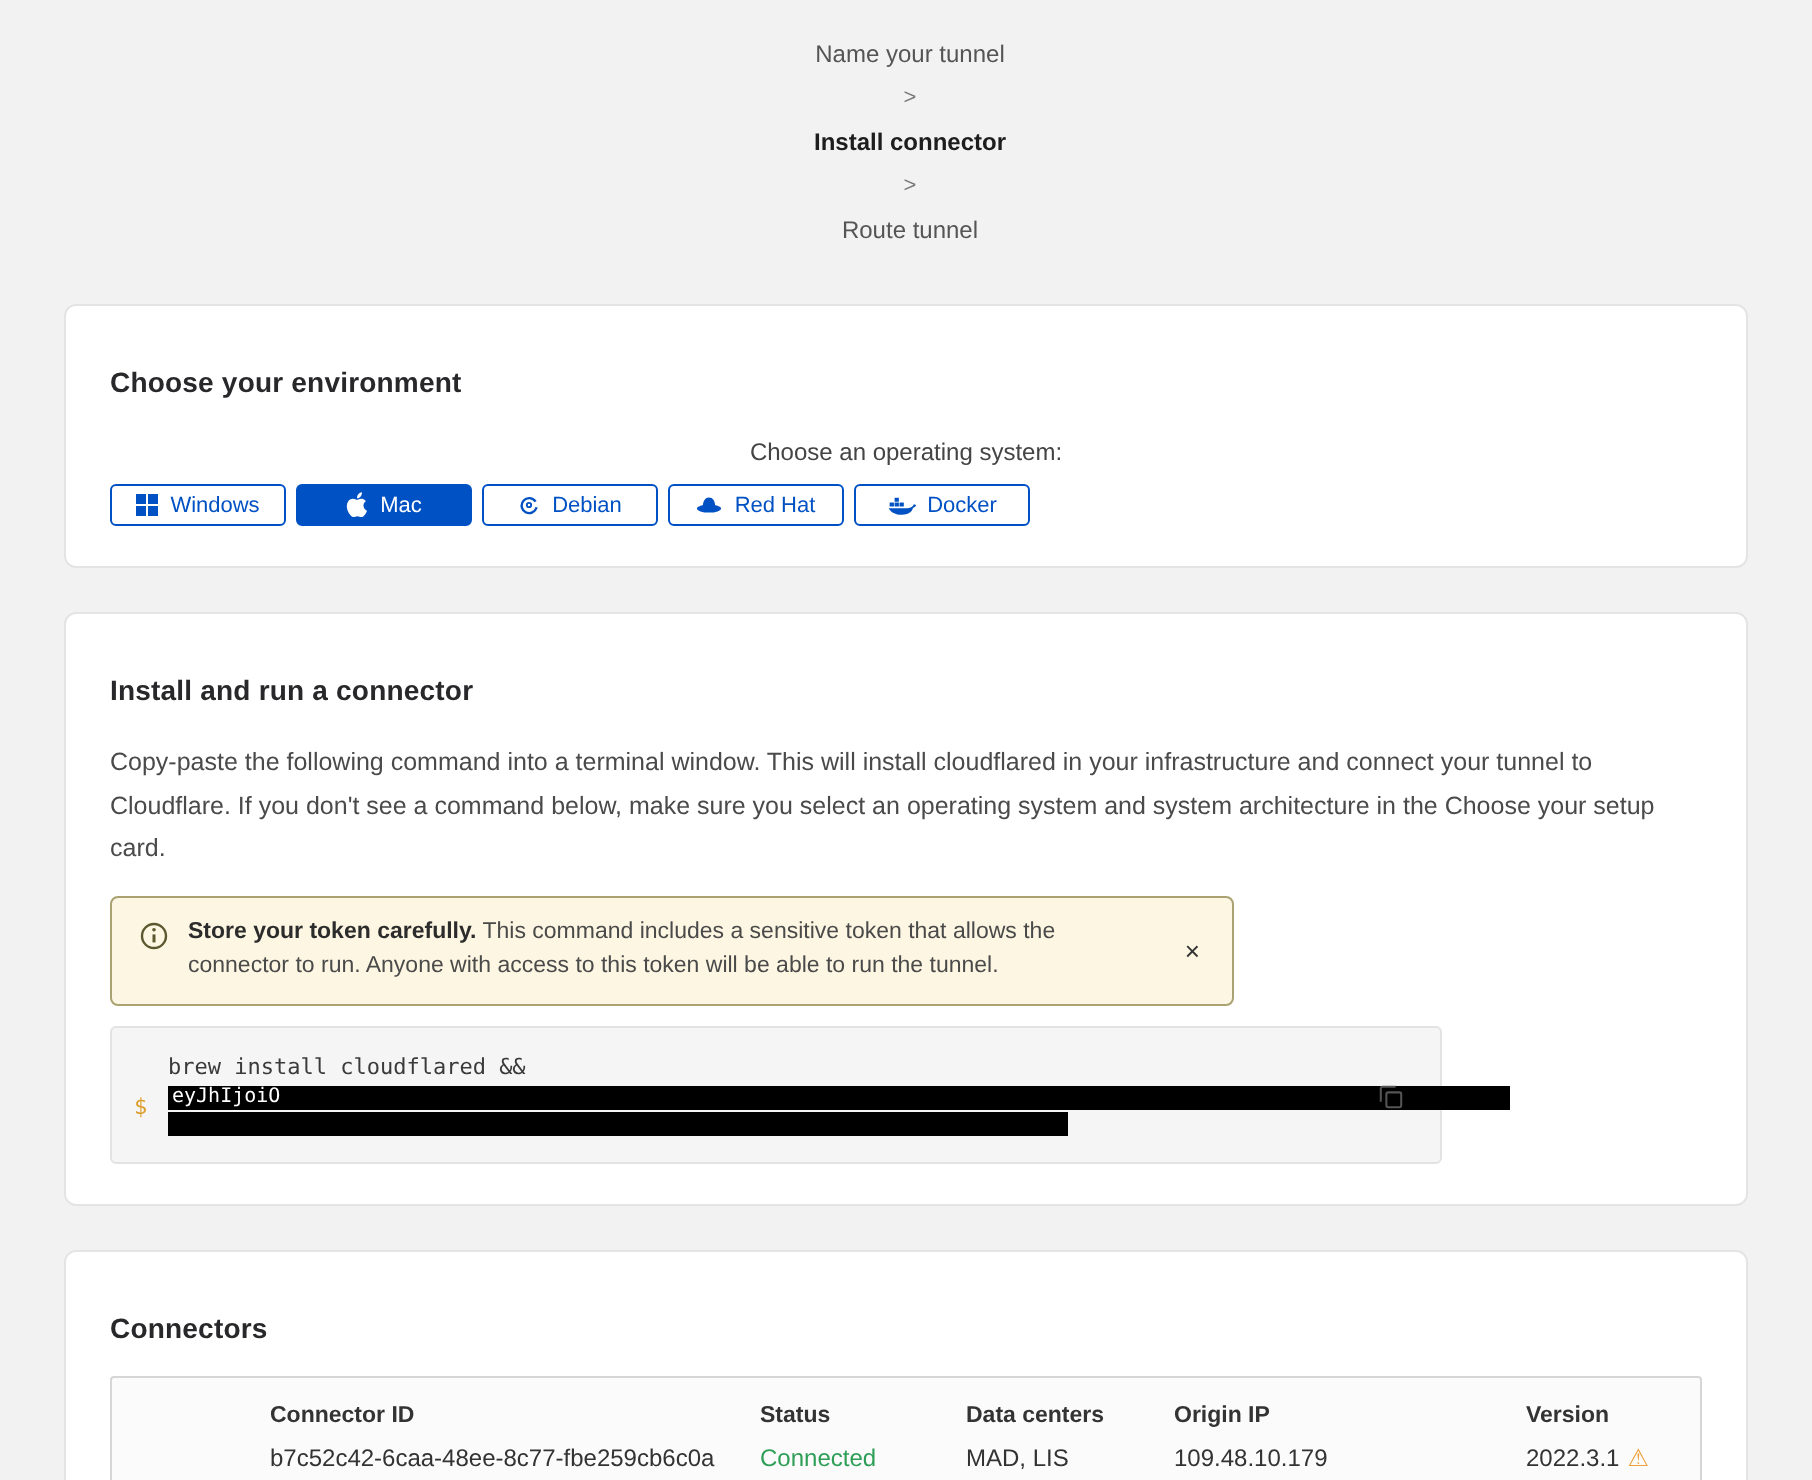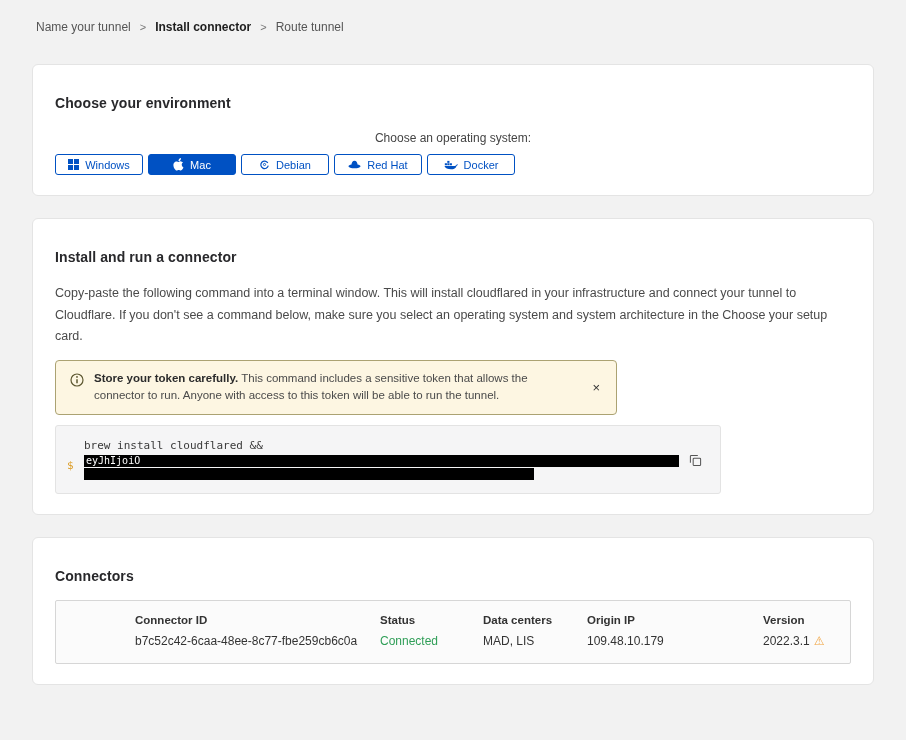--- a/index.html
+++ b/index.html
@@ -1,21 +1,21 @@
 <!DOCTYPE html>
 <html><head>
 <meta charset="utf-8">
 <style>
   * { margin:0; padding:0; box-sizing:border-box; }
   html,body { width:906px; height:740px; }
   body { background:#f2f2f2; font-family:"Liberation Sans", sans-serif; color:#333; }
   .page { padding:20px 32px 0; }
 
   
-  .breadcrumb { display:flex; align-items:center; gap:9px; font-size:12px; color:#555; margin:0 0 30px 4px; }
+  .breadcrumb { display:flex; align-items:center; gap:9px; font-size:12px; color:#555; margin:0 0 30px 4px;flex-direction:column; }
   .crumb { cursor:pointer; }
   .crumb.active { font-weight:bold; color:#1d1d1d; }
   .crumb-sep { color:#777; font-size:11px; }
 
   
   .card { background:#fff; border:1px solid #e4e4e4; border-radius:6px; padding:30px 22px 20px; margin-bottom:22px; }
   .card h2 { font-size:14px; color:#28282b; letter-spacing:.1px; }
 
   
   .env-card h2 { margin-bottom:20px; }
@@ -39,21 +39,21 @@
   .alert-close { margin-left:auto; align-self:center; background:none; border:none; color:#333;
                  font-size:13px; line-height:1; cursor:pointer; padding:2px 4px; }
 
   .code-block { position:relative; width:666px; background:#f5f5f6; border:1px solid #e3e3e3;
                 border-radius:3px; padding:12px 40px 13px 28px;
                 font-family:"DejaVu Sans Mono", monospace; font-size:11px; color:#3a3a3a; }
   .code-prompt { position:absolute; left:11px; top:33px; color:#dd9f2c; font-size:11px; }
   .code-line { line-height:16px; white-space:nowrap; }
   .redact-bar { background:#000; color:#fff; height:12px; line-height:12px; font-size:10px;
                 padding-left:2px; overflow:hidden; }
-  .redact-bar.b1 { width:595px; margin-top:1px; }
+  .redact-bar.b1 { width:671px; margin-top:1px; }
   .redact-bar.b2 { width:450px; margin-top:1px; }
   .copy-btn { position:absolute; right:16px; top:26px; background:none; border:none; cursor:pointer; padding:2px; }
 
   
   .connectors-card h2 { margin-bottom:16px; }
   .connectors-table { border:1px solid #d6d6d6; background:#fbfbfb; border-radius:2px; padding:13px 10px 15px 79px; }
   .t-row { display:grid; grid-template-columns:245px 103px 104px 176px 1fr; align-items:center; }
   .t-head { font-size:11.5px; font-weight:bold; color:#333; margin-bottom:8px; }
   .t-body { font-size:12px; color:#333; }
   .status-connected { color:#2f9e57; }

